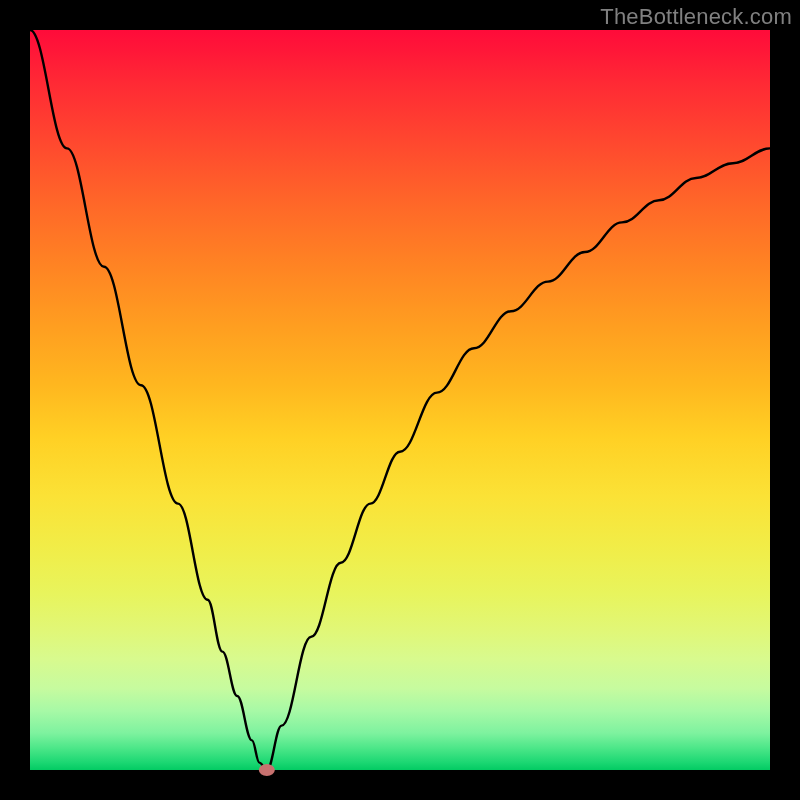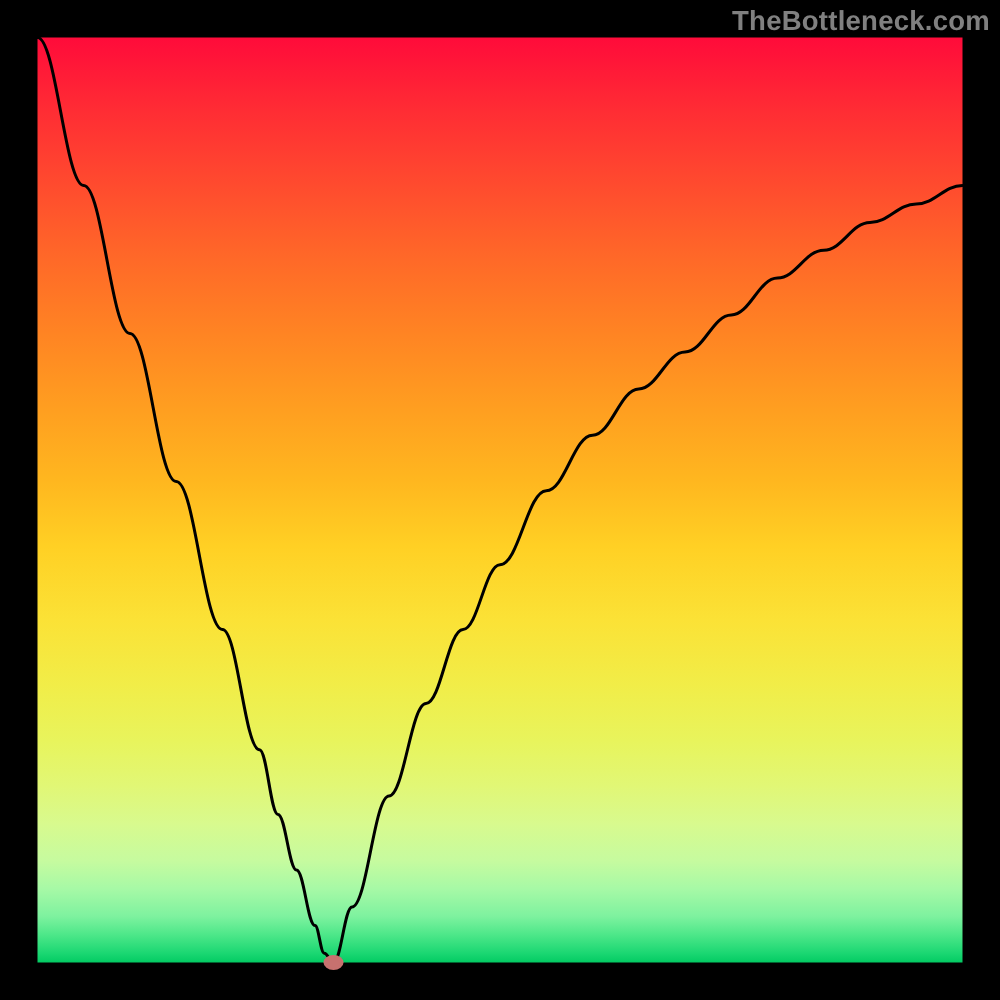--- a/index.html
+++ b/index.html
@@ -61,21 +61,21 @@
     stroke: none;
   }
   .watermark {
     position: absolute;
     top: 4px;
     right: 8px;
     color: #808080;
     font-family: Arial, Helvetica, sans-serif;
     font-size: 22px;
     letter-spacing: 0.2px;
-    font-weight: 700;
+    font-weight: 400;
   }
 </style>
 </head>
 <body>
 
 <div class="frame">
   <div class="plot-area"></div>
 
   <svg class="curve" viewBox="0 0 740 740">
     <path id="series-path" fill="none" stroke="#000" stroke-width="2.4" stroke-linejoin="round" stroke-linecap="round" d="M 0.00 0.00 C 14.80 0.00, 22.20 118.40, 37.00 118.40 C 51.80 118.40, 59.20 236.80, 74.00 236.80 C 88.80 236.80, 96.20 355.20, 111.00 355.20 C 125.80 355.20, 133.20 473.60, 148.00 473.60 C 159.84 473.60, 165.76 569.80, 177.60 569.80 C 183.52 569.80, 186.48 621.60, 192.40 621.60 C 198.32 621.60, 201.28 666.00, 207.20 666.00 C 213.12 666.00, 216.08 710.40, 222.00 710.40 C 224.96 710.40, 226.44 732.60, 229.40 732.60 C 232.36 732.60, 233.84 740.00, 236.80 740.00 C 242.72 740.00, 245.68 695.60, 251.60 695.60 C 263.44 695.60, 269.36 606.80, 281.20 606.80 C 293.04 606.80, 298.96 532.80, 310.80 532.80 C 322.64 532.80, 328.56 473.60, 340.40 473.60 C 352.24 473.60, 358.16 421.80, 370.00 421.80 C 384.80 421.80, 392.20 362.60, 407.00 362.60 C 421.80 362.60, 429.20 318.20, 444.00 318.20 C 458.80 318.20, 466.20 281.20, 481.00 281.20 C 495.80 281.20, 503.20 251.60, 518.00 251.60 C 532.80 251.60, 540.20 222.00, 555.00 222.00 C 569.80 222.00, 577.20 192.40, 592.00 192.40 C 606.80 192.40, 614.20 170.20, 629.00 170.20 C 643.80 170.20, 651.20 148.00, 666.00 148.00 C 680.80 148.00, 688.20 133.20, 703.00 133.20 C 717.80 133.20, 725.20 118.40, 740.00 118.40"></path>

